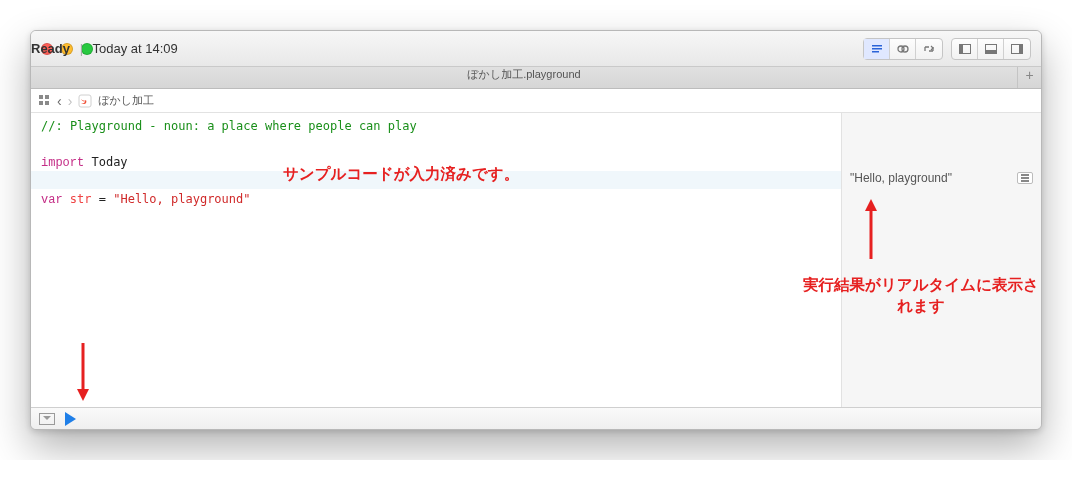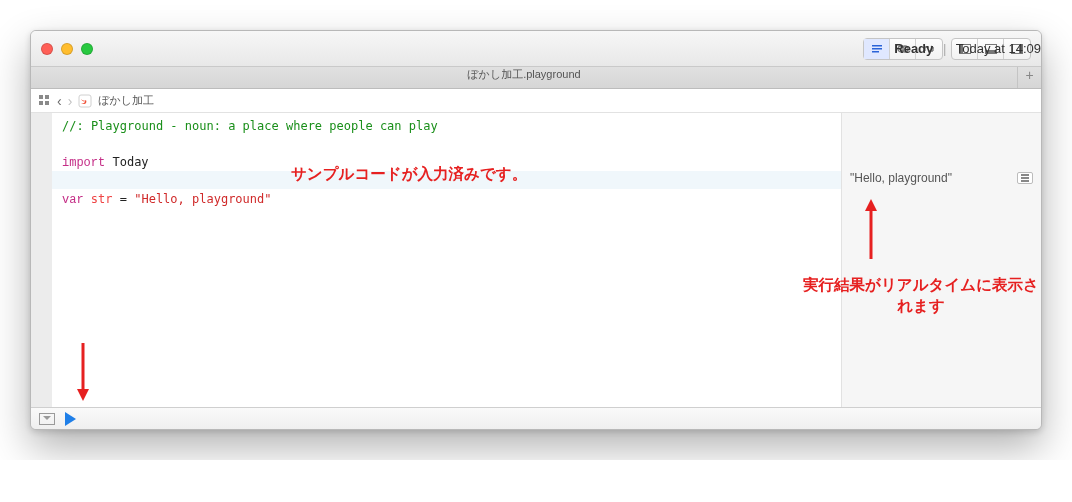--- a/index.html
+++ b/index.html
@@ -29,21 +29,21 @@
     align-items: center;
     padding: 0 10px;
     position: relative;
   }
   .traffic-lights { display:flex; gap:8px; align-items:center; }
   .tl { width:12px;height:12px;border-radius:50%; border:0.5px solid rgba(0,0,0,0.15);}
   .tl.red{background:#ff5f57;}
   .tl.yellow{background:#ffbd2e;}
   .tl.green{background:#28c940;}
   .title-center {
-    position:absolute; left:0; right:0; text-align:right;
+    position:absolute; left:0; right:0; text-align:left;
     font-size:13px; color:#333; pointer-events:none;
   }
   .title-center b { font-weight:700; }
   .title-sep { color:#aaa; margin:0 6px; }
   .toolbar-right {
     margin-left:auto; display:flex; gap:8px;
   }
   .seg {
     display:flex; border:1px solid #c5c5c5; border-radius:4px;
     background:linear-gradient(#fdfdfd,#f2f2f2); height:22px;
@@ -70,21 +70,21 @@
   .navbar {
     height:24px; background:#fff; border-bottom:1px solid #e2e2e2;
     display:flex; align-items:center; padding:0 8px; gap:6px;
     font-size:11px; color:#555;
   }
   .navbar .grid-icon{color:#8a8a8a;}
   .navbar .chev{color:#c0c0c0; font-size:14px;}
   .navbar .chev.active{color:#6a6a6a;}
   .swift-file-icon{display:inline-flex;align-items:center;}
   .body {
-    flex:1; display:flex; min-height:0;padding-left:21px;
+    flex:1; display:flex; min-height:0;
   }
   .editor {
     flex:1; background:#fff; font-family:"SF Mono",Menlo,Consolas,monospace;
     font-size:12px; padding:4px 10px; color:#222; position:relative;
     overflow:hidden;
   }
   .editor .line{white-space:pre; line-height:18px;}
   .comment{color:#1a8f1a;}
   .kw{color:#c42d86;font-family:Liberation Mono, monospace;}
   .ident{color:#ef4444;}
@@ -228,21 +228,21 @@
         <div class="result-btn"></div>
       </div>
     </div>
   </div>
 
   <div class="debugbar">
     <div class="panel-toggle"></div>
     <div class="play-btn"></div>
   </div>
 
-  <div class="annot" style="left:260px; top:133px;">サンプルコードが入力済みです。</div>
+  <div class="annot" style="left:252px; top:133px;">サンプルコードが入力済みです。</div>
   <div class="annot" style="left:770px; top:244px;text-align:center;">実行結果がリアルタイムに表示されます</div>
 
   <svg class="arrow" style="left:830px; top:168px;" width="20" height="70">
     <line x1="10" y1="60" x2="10" y2="8" stroke="#e62020" stroke-width="3"></line>
     <polygon points="10,0 4,12 16,12" fill="#e62020"></polygon>
   </svg>
   <svg class="arrow" style="left:42px; top:308px;" width="20" height="64">
     <line x1="10" y1="4" x2="10" y2="52" stroke="#e62020" stroke-width="3"></line>
     <polygon points="10,62 4,50 16,50" fill="#e62020"></polygon>
   </svg>

